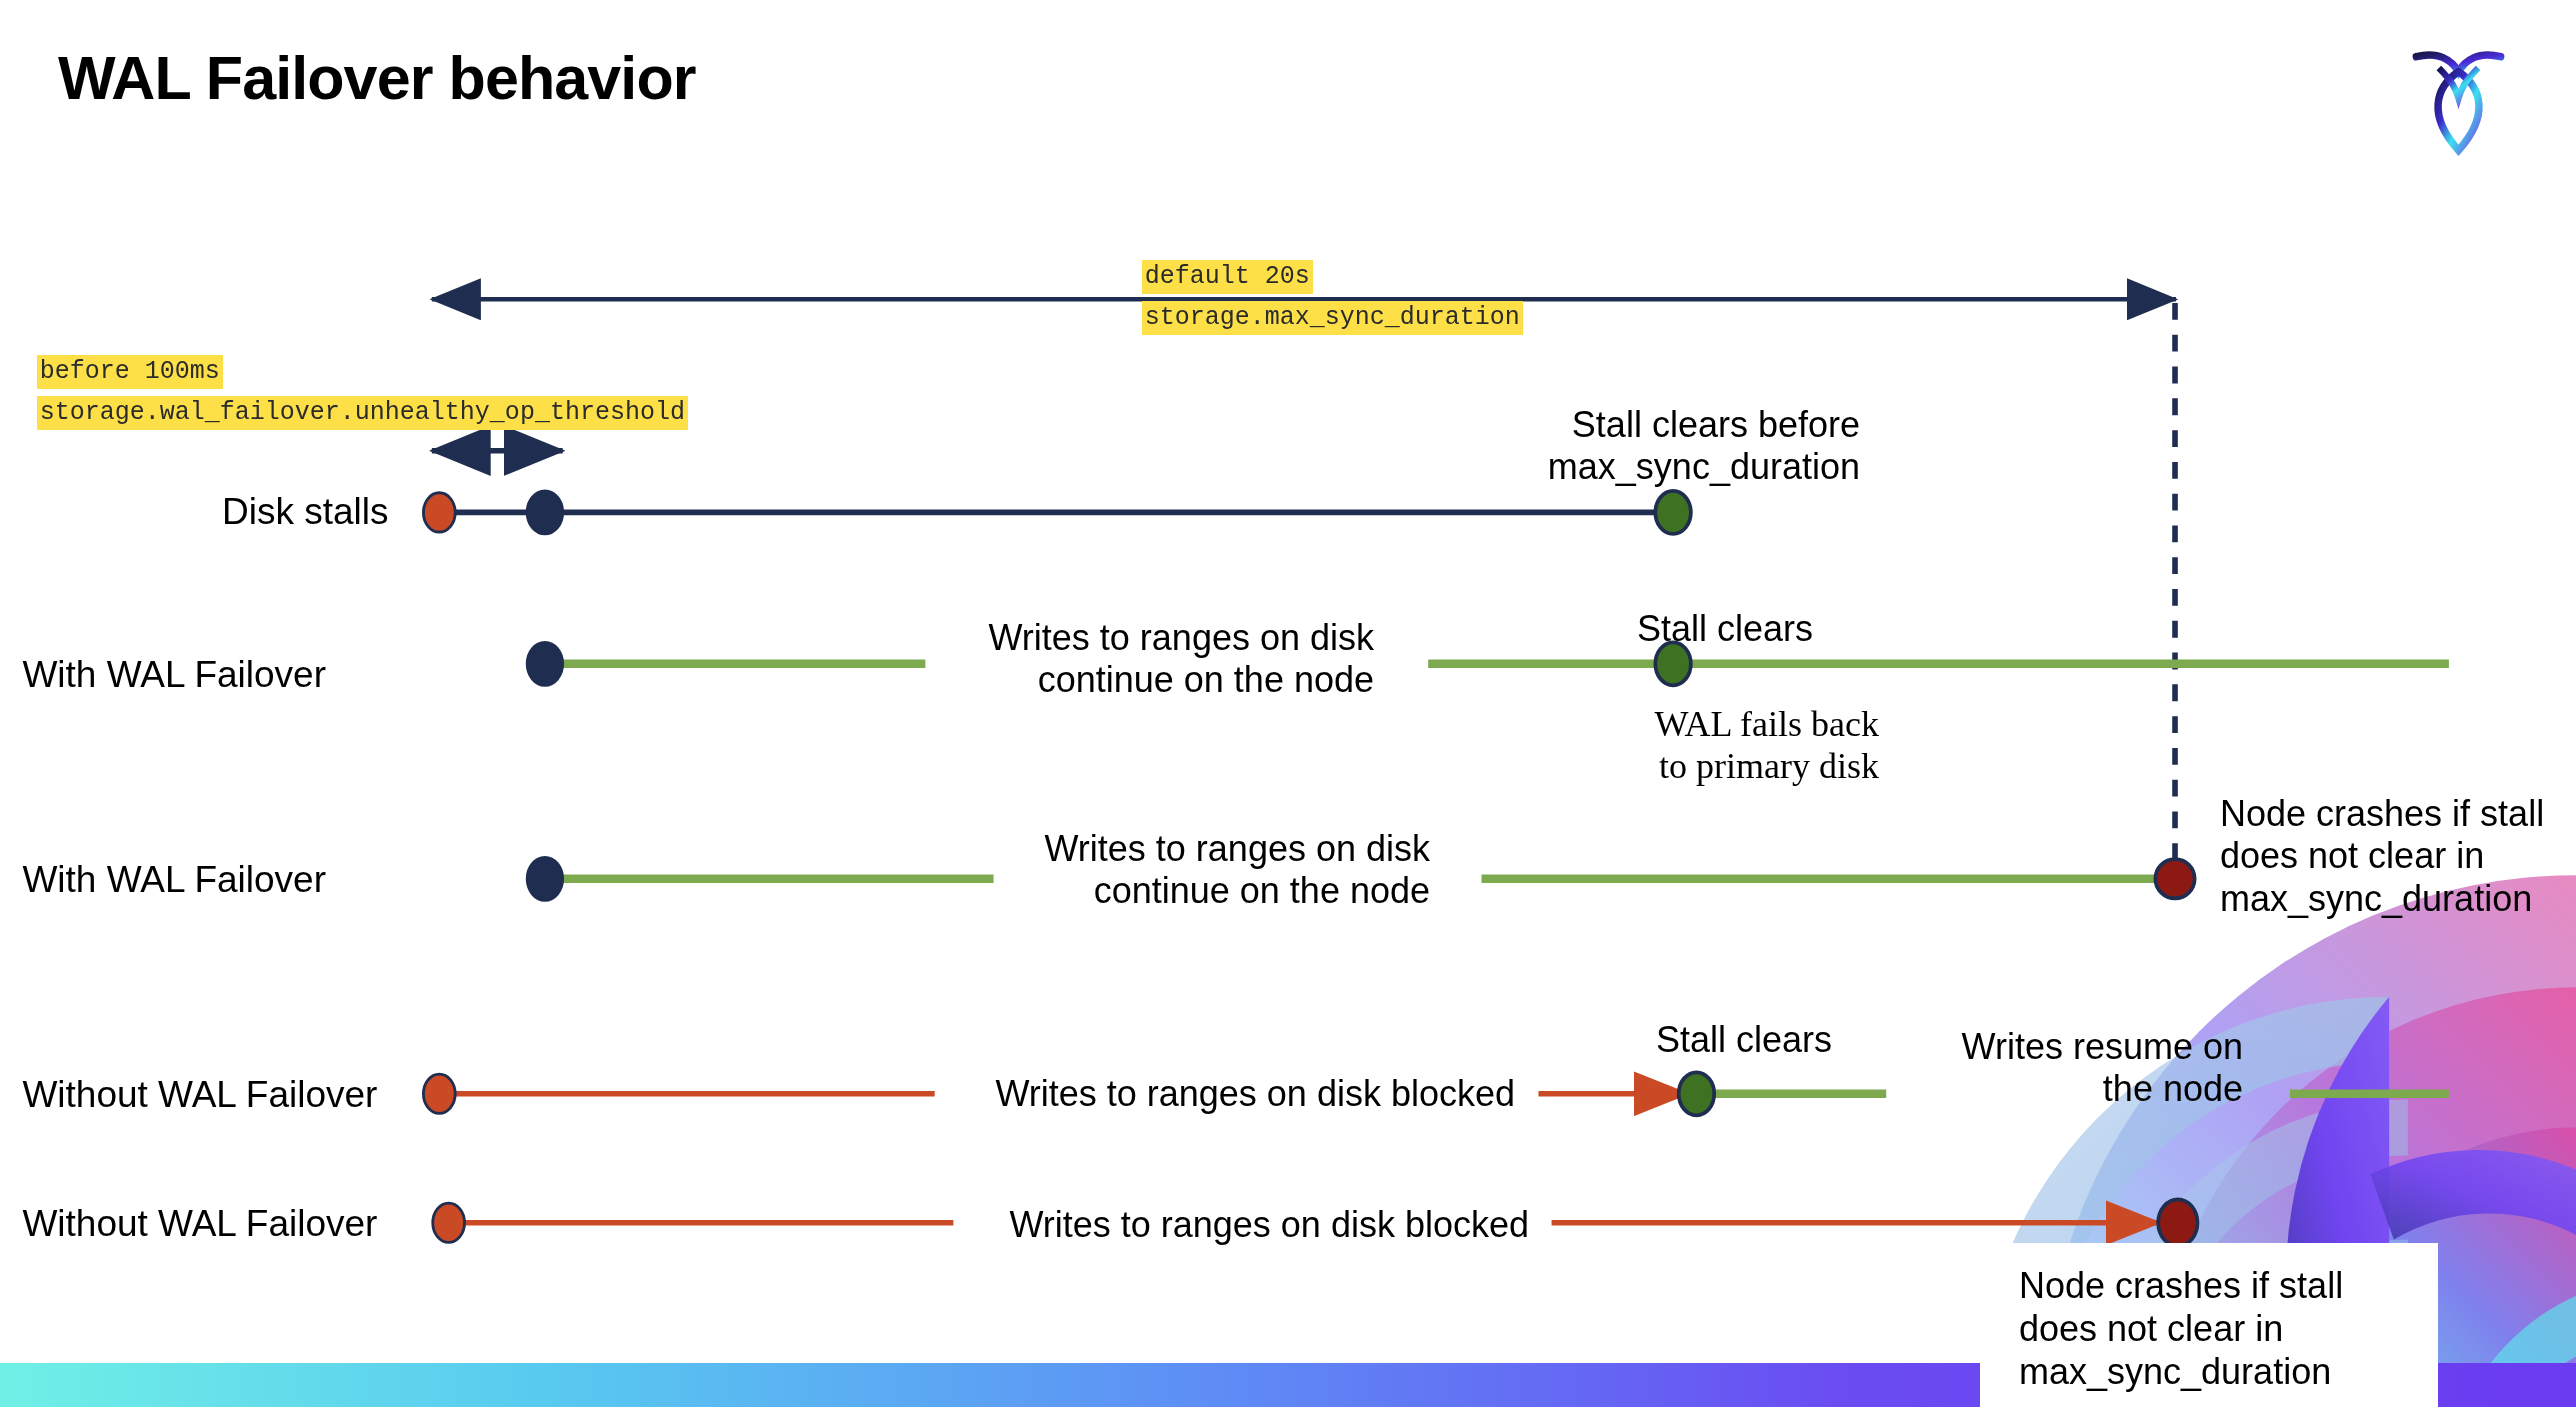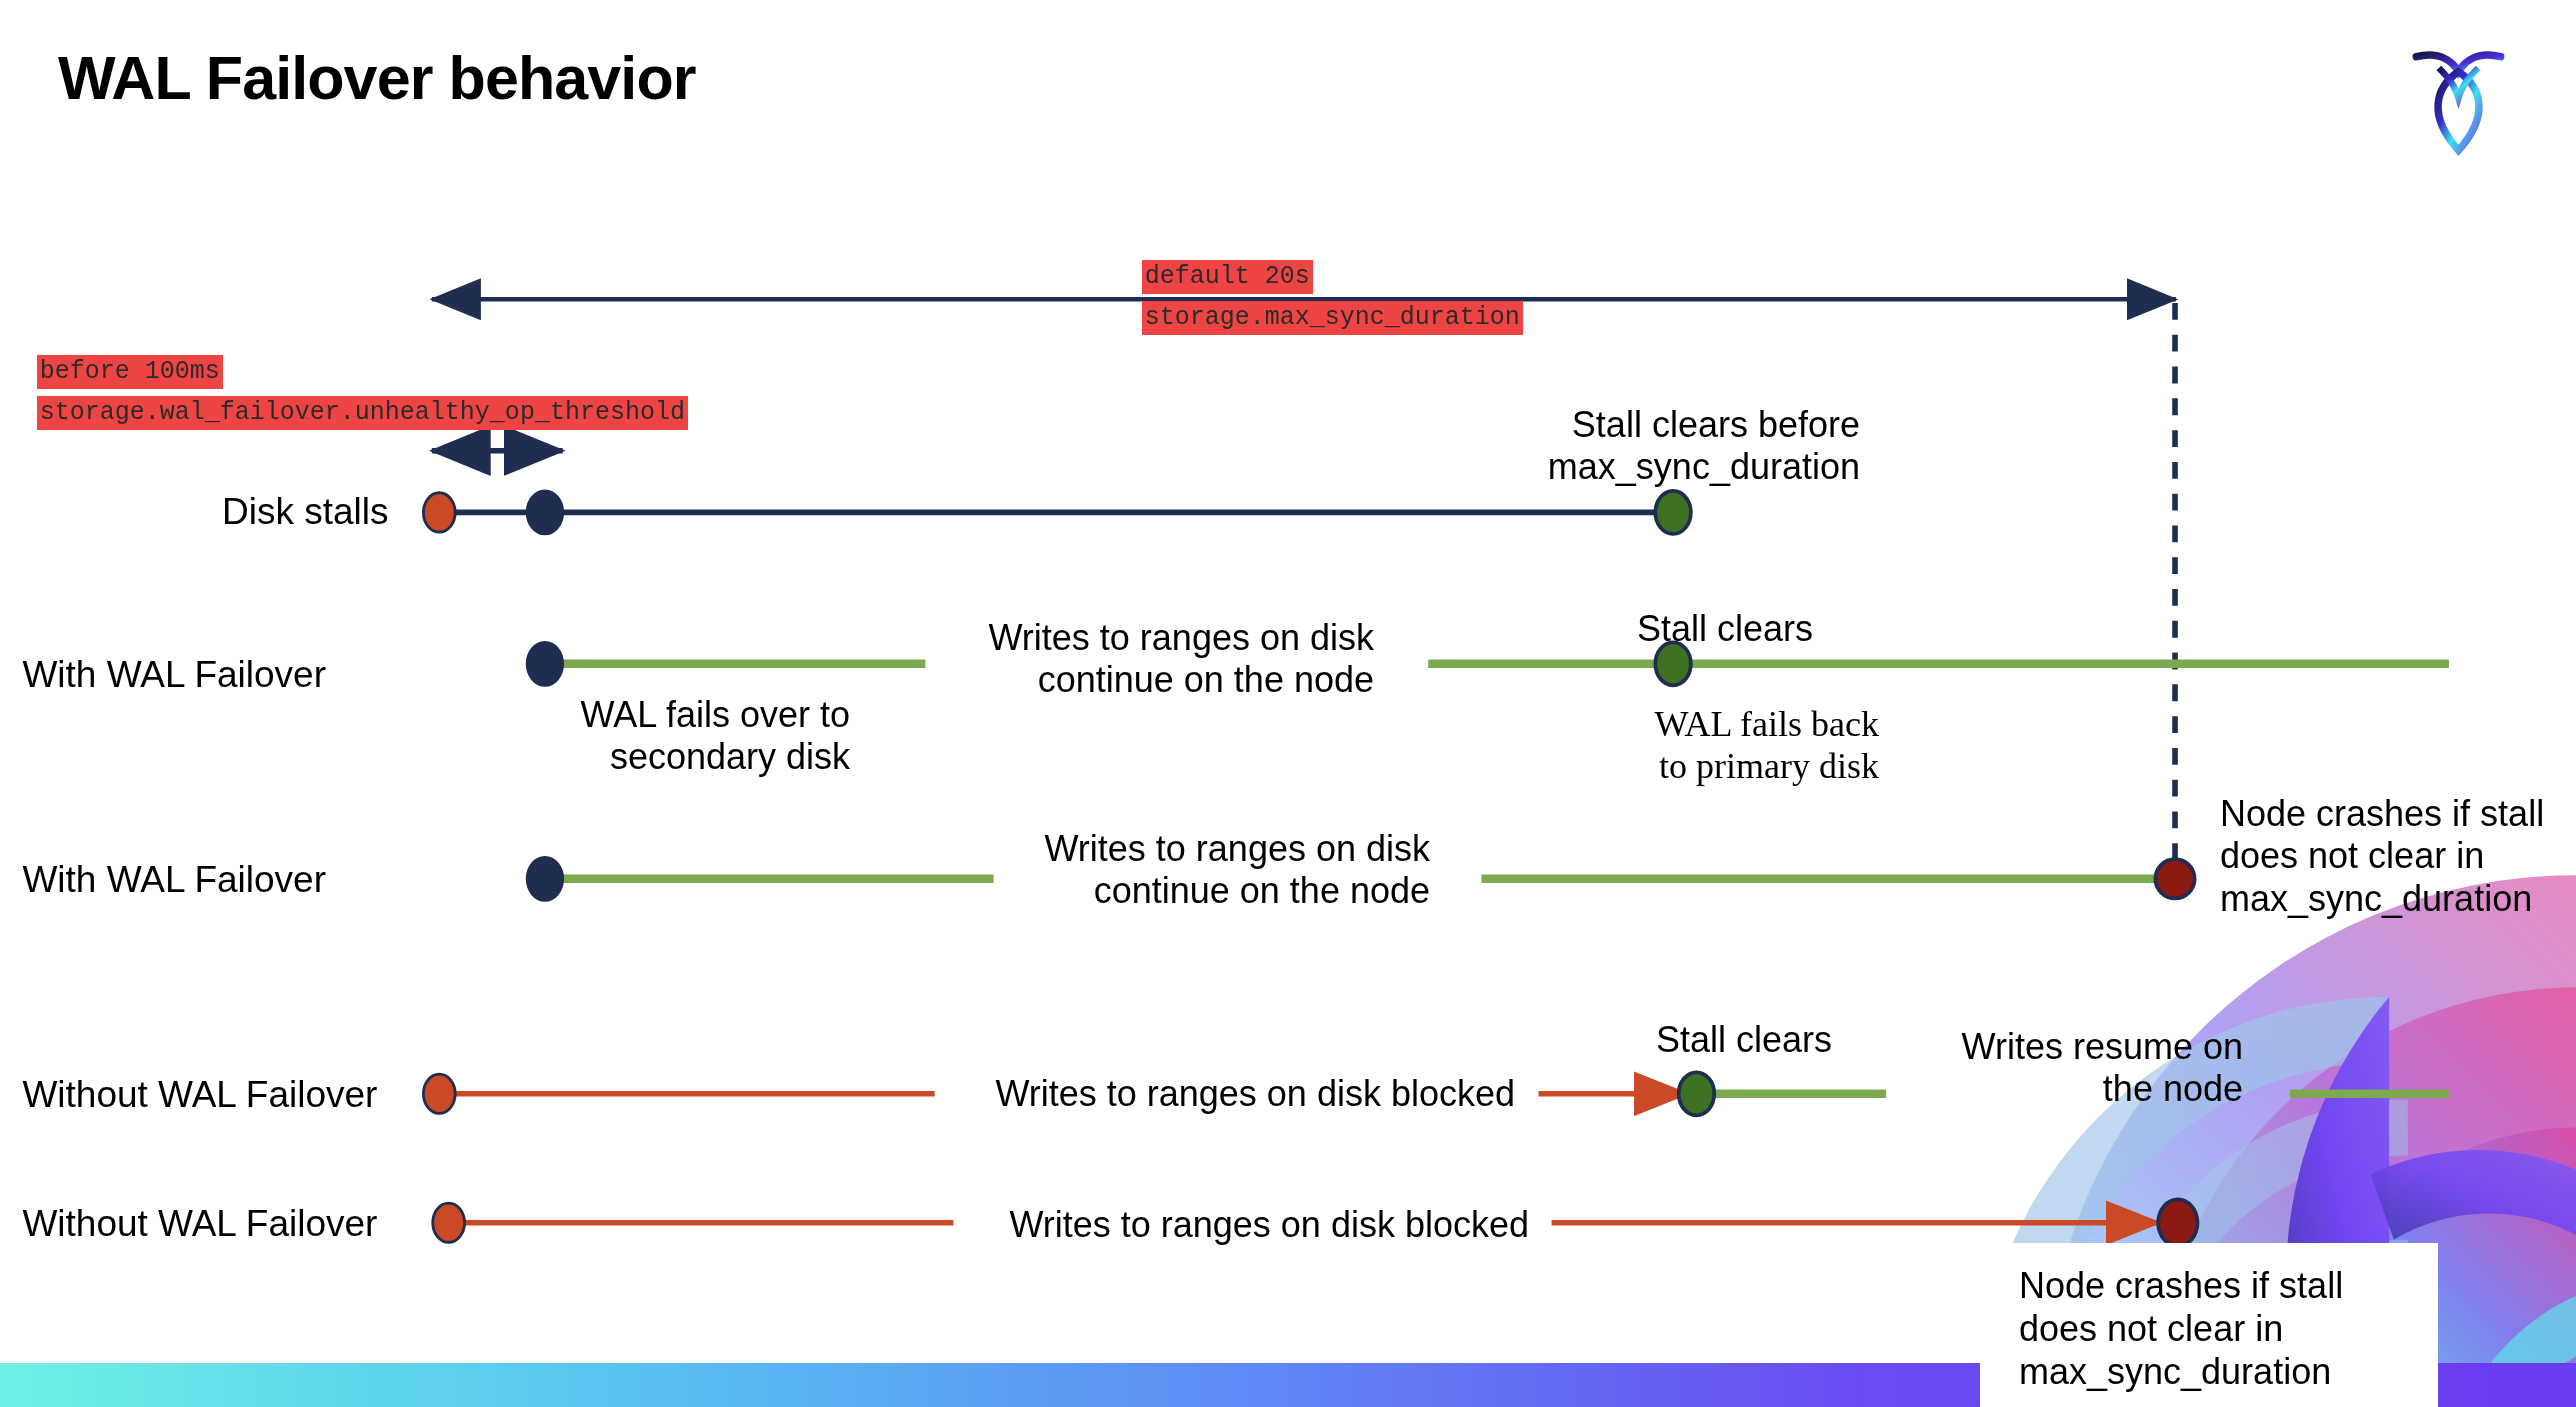--- a/index.html
+++ b/index.html
@@ -23,21 +23,21 @@
   .title{
     position:absolute;left:58px;top:43px;
     font-size:61px;font-weight:bold;letter-spacing:-0.9px;color:#000;
     white-space:nowrap;
   }
 
   
   .code{
     position:absolute;
     font-family:"Liberation Mono", monospace;
-    font-size:25px;color:#2b2b2b;background:#ef4444;
+    font-size:25px;color:#2b2b2b;background:#fde047;
     line-height:1.28;white-space:nowrap;padding:0.9px 2.8px;
   }
 
   
   .vec{position:absolute;left:0;top:0;width:2576px;height:1408px;}
 
   
   .rowlabel{
     position:absolute;font-size:37px;color:#000;white-space:nowrap;
     transform:translateY(-50%);
@@ -191,22 +191,20 @@
   <div class="rowlabel" style="left:22.4px;top:1224px;">Without WAL Failover</div>
 
   <div class="ann center" style="left:1524px;top:404px;width:336px;">Stall clears before
 max_sync_duration</div>
 
   <div class="ann center" style="left:935px;top:617px;width:439px;">Writes to ranges on disk
 continue on the node</div>
 
   <div class="ann center" style="left:1542px;top:608px;width:271px;">Stall clears</div>
 
-  <div class="ann center" style="left:467px;top:694px;width:383px;">WAL fails over to
-secondary disk</div>
 
   <div class="ann center" style="left:1514px;top:703px;width:365px;font-family:Liberation Serif, serif;">WAL fails  back
 to primary disk</div>
 
   <div class="ann center" style="left:991px;top:828px;width:439px;">Writes to ranges on disk
 continue on the node</div>
 
   <div class="ann left" style="left:2220px;top:793px;width:374px;">Node crashes if stall
 does not clear in
 max_sync_duration</div>

